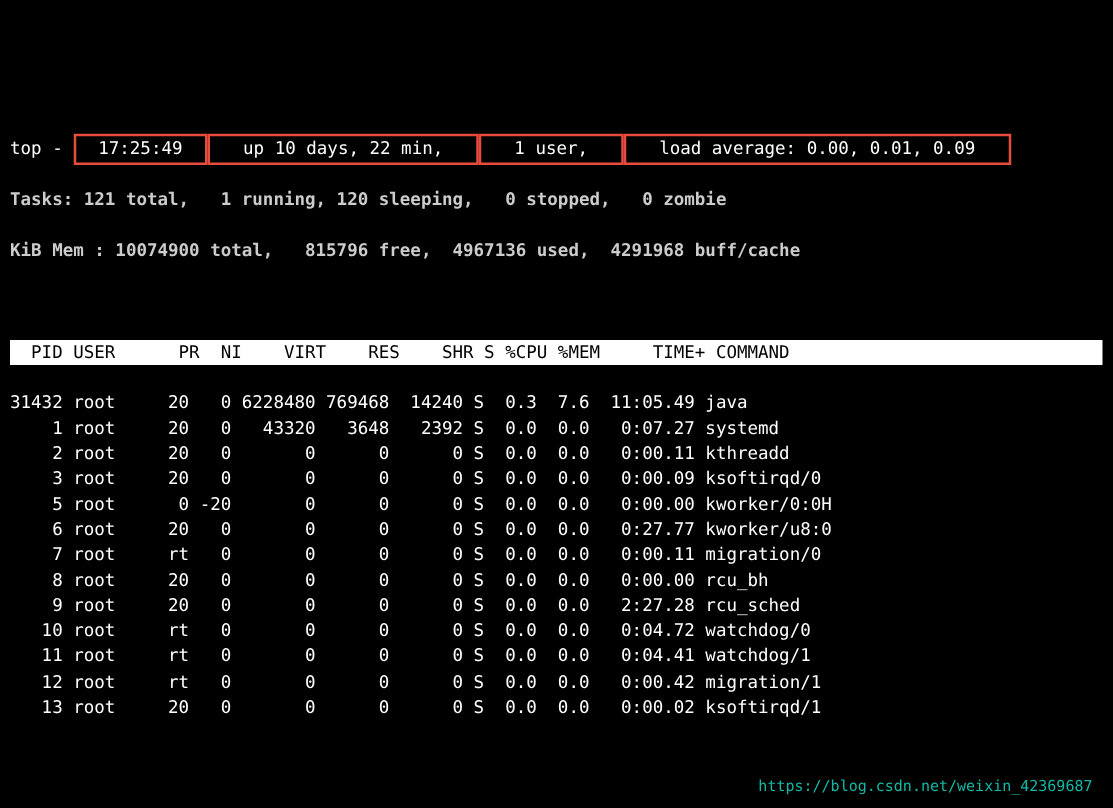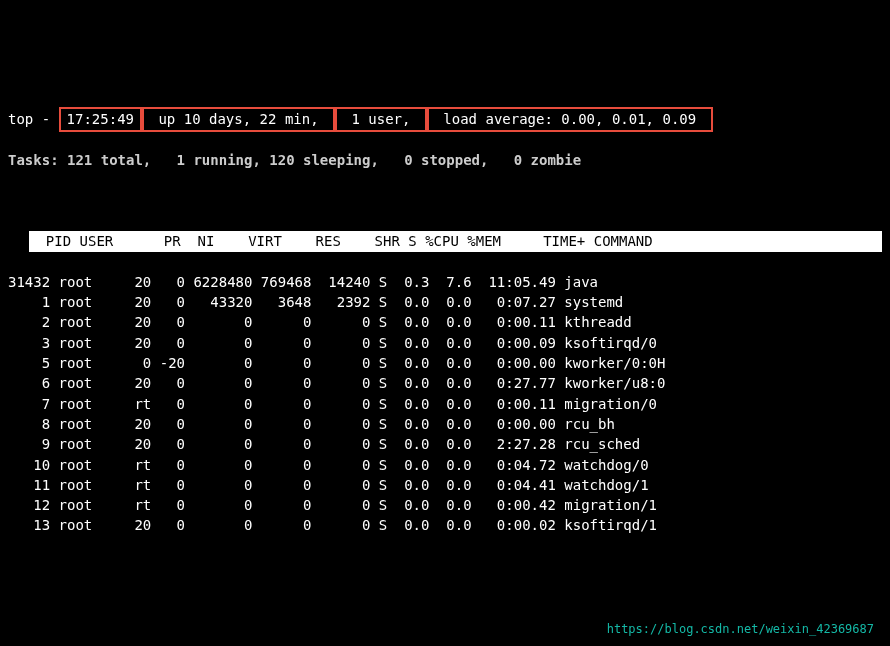--- a/index.html
+++ b/index.html
@@ -8,51 +8,51 @@
       font-family: "Consolas", "Monaco", monospace;
       font-size: 14px;
       margin: 0;
       padding: 8px;
       white-space: pre;
       line-height: 1.45;
     }
     .highlight-box {
       border: 2px solid #e74c3c;
       display: inline-block;
-      padding: 0 6px;
+      padding: 0 18px;
       margin: -2px 0;
     }
     .header-line {
       color: #ccc;
       font-weight: bold;
     }
     .col-header {
       background: #fff;
       color: #000;
-      margin-left: 21px;
     }
     .row {
       display: block;
     }
     .watermark {
       position: absolute;
       bottom: 8px;
       right: 16px;
       color: #14b8a6;
       font-size: 12px;
     }
   </style>
 </head>
 <body>
 
 
 
 <div>
 <span class="row"><span>top - </span><span class="highlight-box"><span>17:25:49</span></span><span class="highlight-box"><span> up 10 days, 22 min, </span></span><span class="highlight-box"><span> 1 user, </span></span><span class="highlight-box"><span> load average: 0.00, 0.01, 0.09 </span></span></span>
 <span class="row header-line">Tasks: 121 total,   1 running, 120 sleeping,   0 stopped,   0 zombie</span>
+<span class="row header-line">KiB Mem : 10074900 total,   815796 free,  4967136 used,  4291968 buff/cache</span>
 <span class="row"> </span>
 <span class="row col-header">  PID USER      PR  NI    VIRT    RES    SHR S %CPU %MEM     TIME+ COMMAND                         </span>
 <div id="process-list"><span class="row">31432 root     20   0 6228480 769468  14240 S  0.3  7.6  11:05.49 java</span><span class="row">    1 root     20   0   43320   3648   2392 S  0.0  0.0   0:07.27 systemd</span><span class="row">    2 root     20   0       0      0      0 S  0.0  0.0   0:00.11 kthreadd</span><span class="row">    3 root     20   0       0      0      0 S  0.0  0.0   0:00.09 ksoftirqd/0</span><span class="row">    5 root      0 -20       0      0      0 S  0.0  0.0   0:00.00 kworker/0:0H</span><span class="row">    6 root     20   0       0      0      0 S  0.0  0.0   0:27.77 kworker/u8:0</span><span class="row">    7 root     rt   0       0      0      0 S  0.0  0.0   0:00.11 migration/0</span><span class="row">    8 root     20   0       0      0      0 S  0.0  0.0   0:00.00 rcu_bh</span><span class="row">    9 root     20   0       0      0      0 S  0.0  0.0   2:27.28 rcu_sched</span><span class="row">   10 root     rt   0       0      0      0 S  0.0  0.0   0:04.72 watchdog/0</span><span class="row">   11 root     rt   0       0      0      0 S  0.0  0.0   0:04.41 watchdog/1</span><span class="row">   12 root     rt   0       0      0      0 S  0.0  0.0   0:00.42 migration/1</span><span class="row">   13 root     20   0       0      0      0 S  0.0  0.0   0:00.02 ksoftirqd/1</span></div>
 </div>
 
 <div class="watermark">https://blog.csdn.net/weixin_42369687</div>
 
 
 
 

